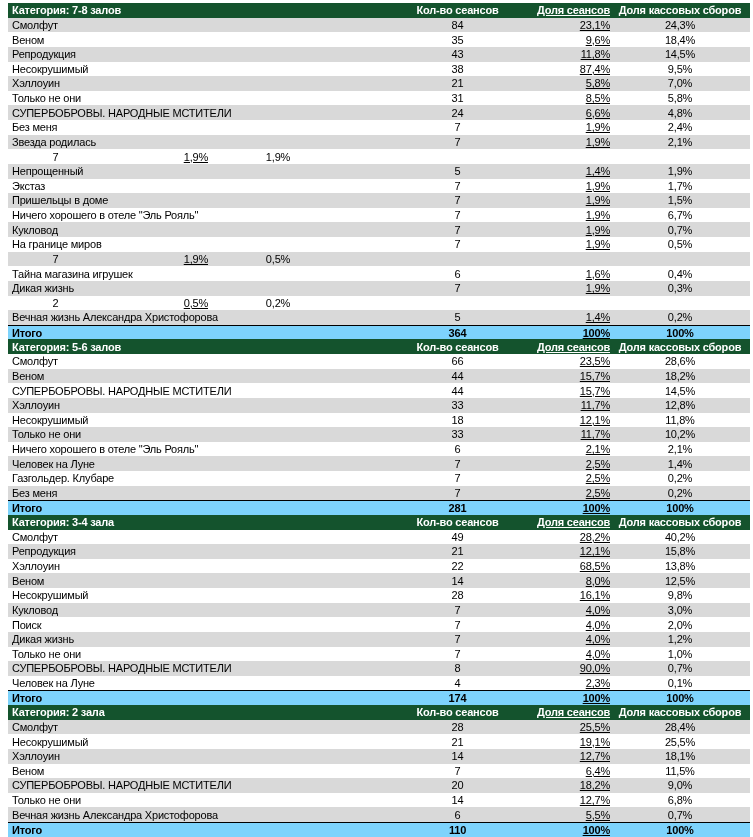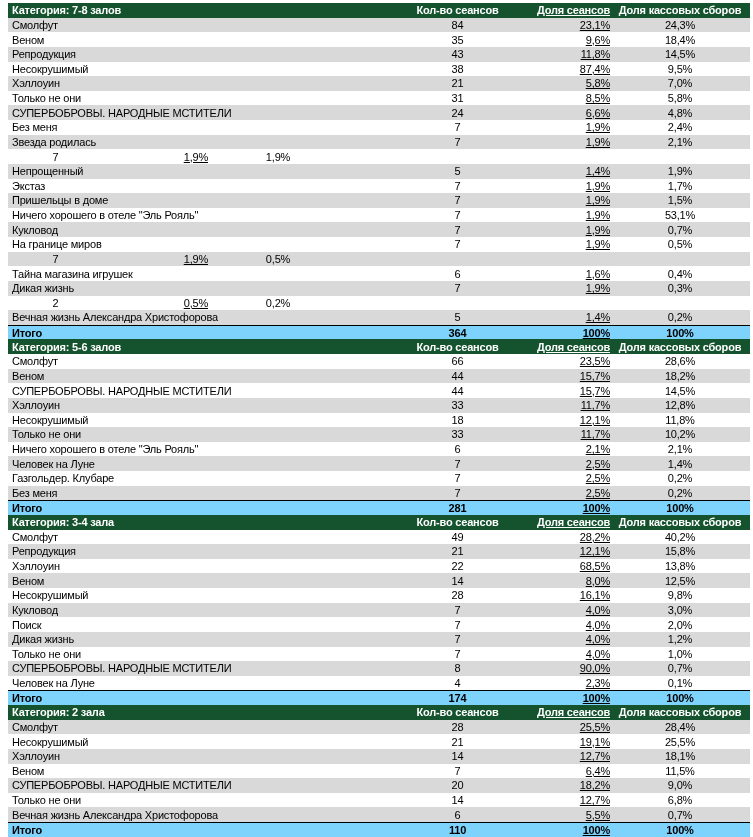--- a/index.html
+++ b/index.html
@@ -134,21 +134,21 @@
     <div class="row stripe-gray">
       <div class="cell c-name">Пришельцы в доме</div>
       <div class="cell c-num">7</div>
       <div class="cell c-share">1,9%</div>
       <div class="cell c-box">1,5%</div>
     </div>
     <div class="row stripe-white">
       <div class="cell c-name">Ничего хорошего в отеле "Эль Рояль"</div>
       <div class="cell c-num">7</div>
       <div class="cell c-share">1,9%</div>
-      <div class="cell c-box">53,1%</div>
+      <div class="cell c-box">6,7%</div>
     </div>
     <div class="row stripe-gray">
       <div class="cell c-name">Кукловод</div>
       <div class="cell c-num">7</div>
       <div class="cell c-share">1,9%</div>
       <div class="cell c-box">0,7%</div>
     </div>
     <div class="row stripe-white">
       <div class="cell c-name">На границе миров</div>
       <div class="cell c-num">7</div>

